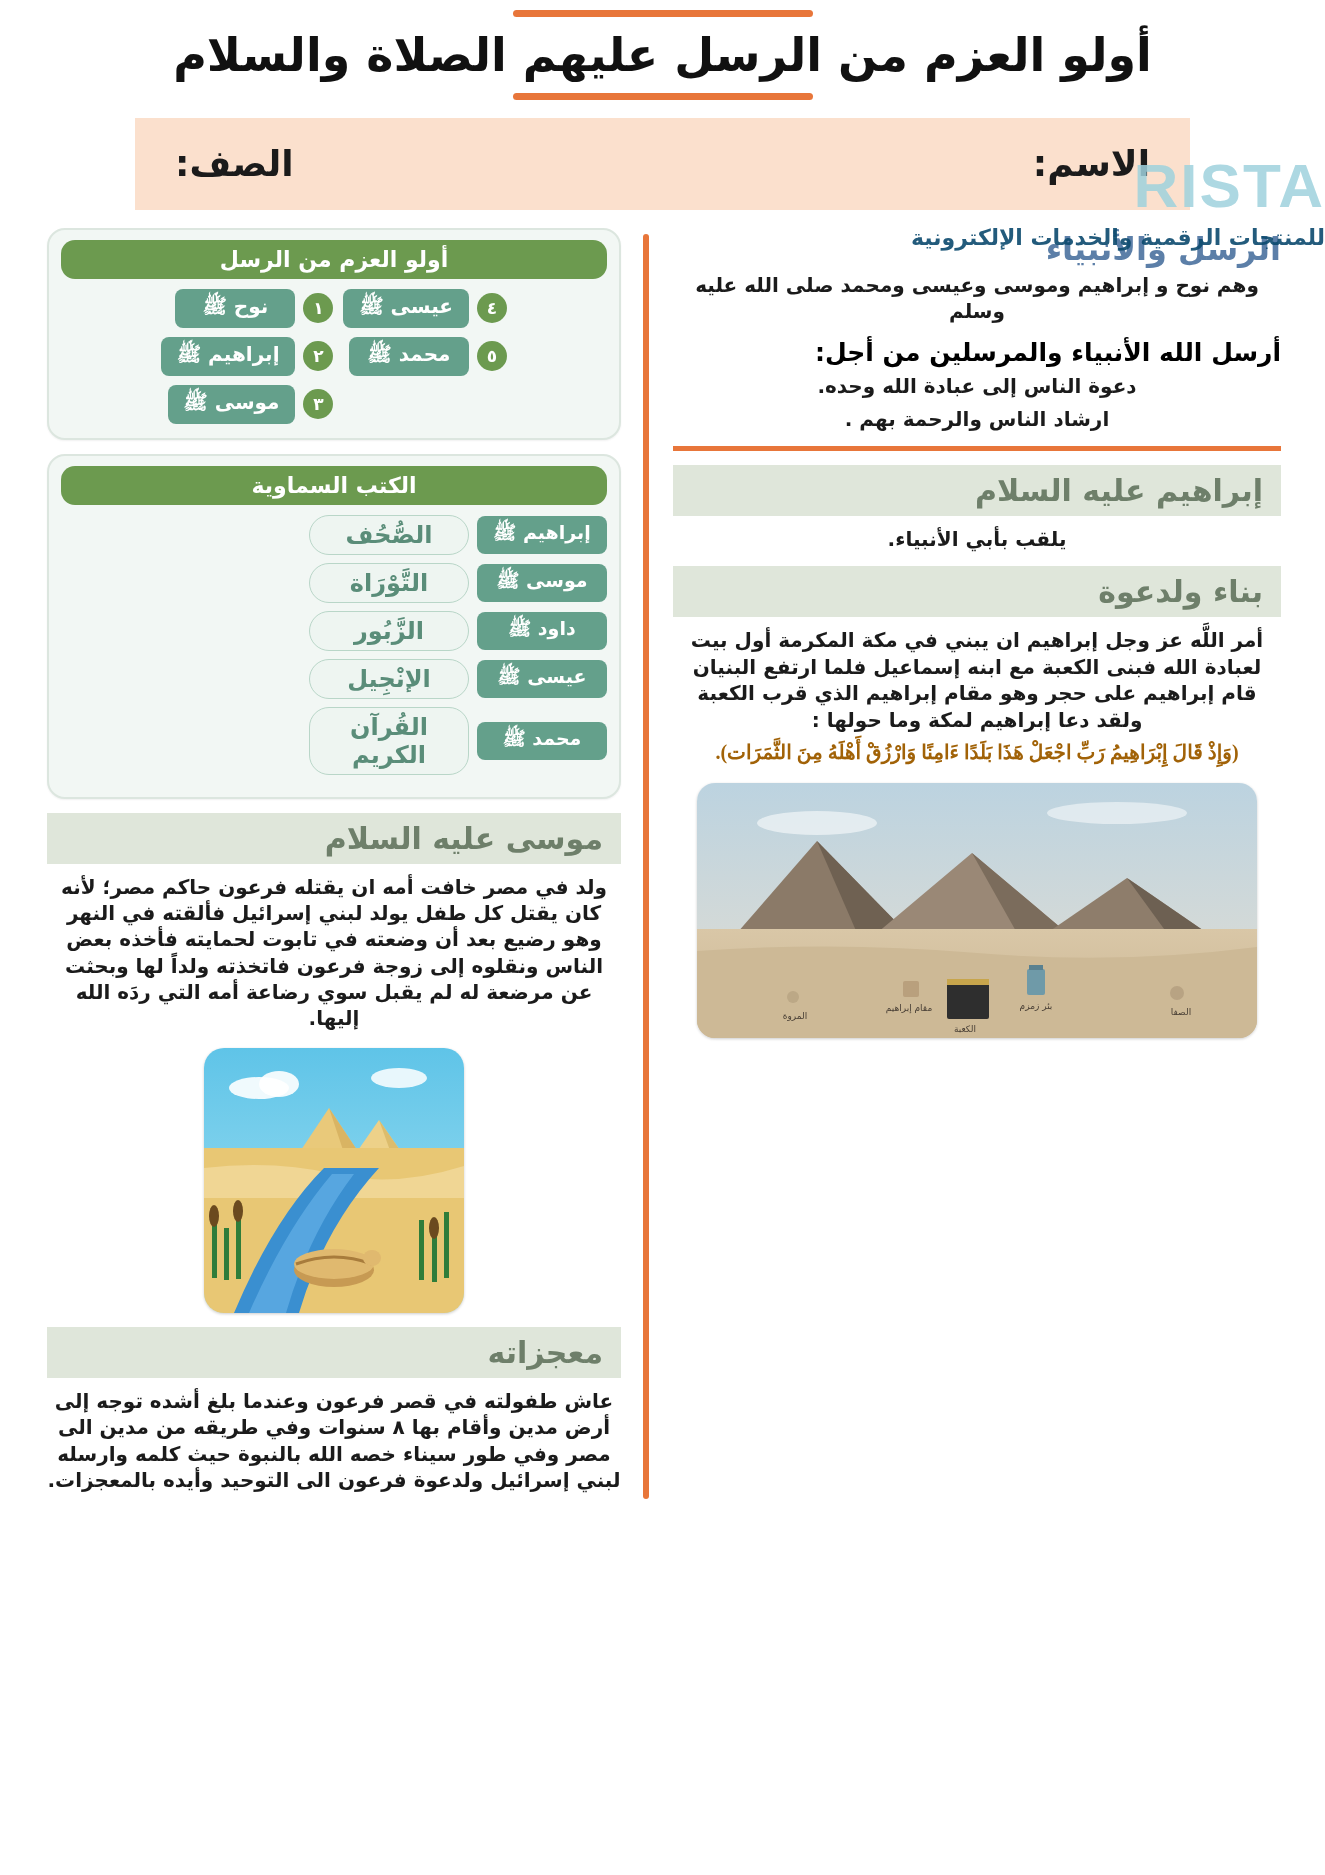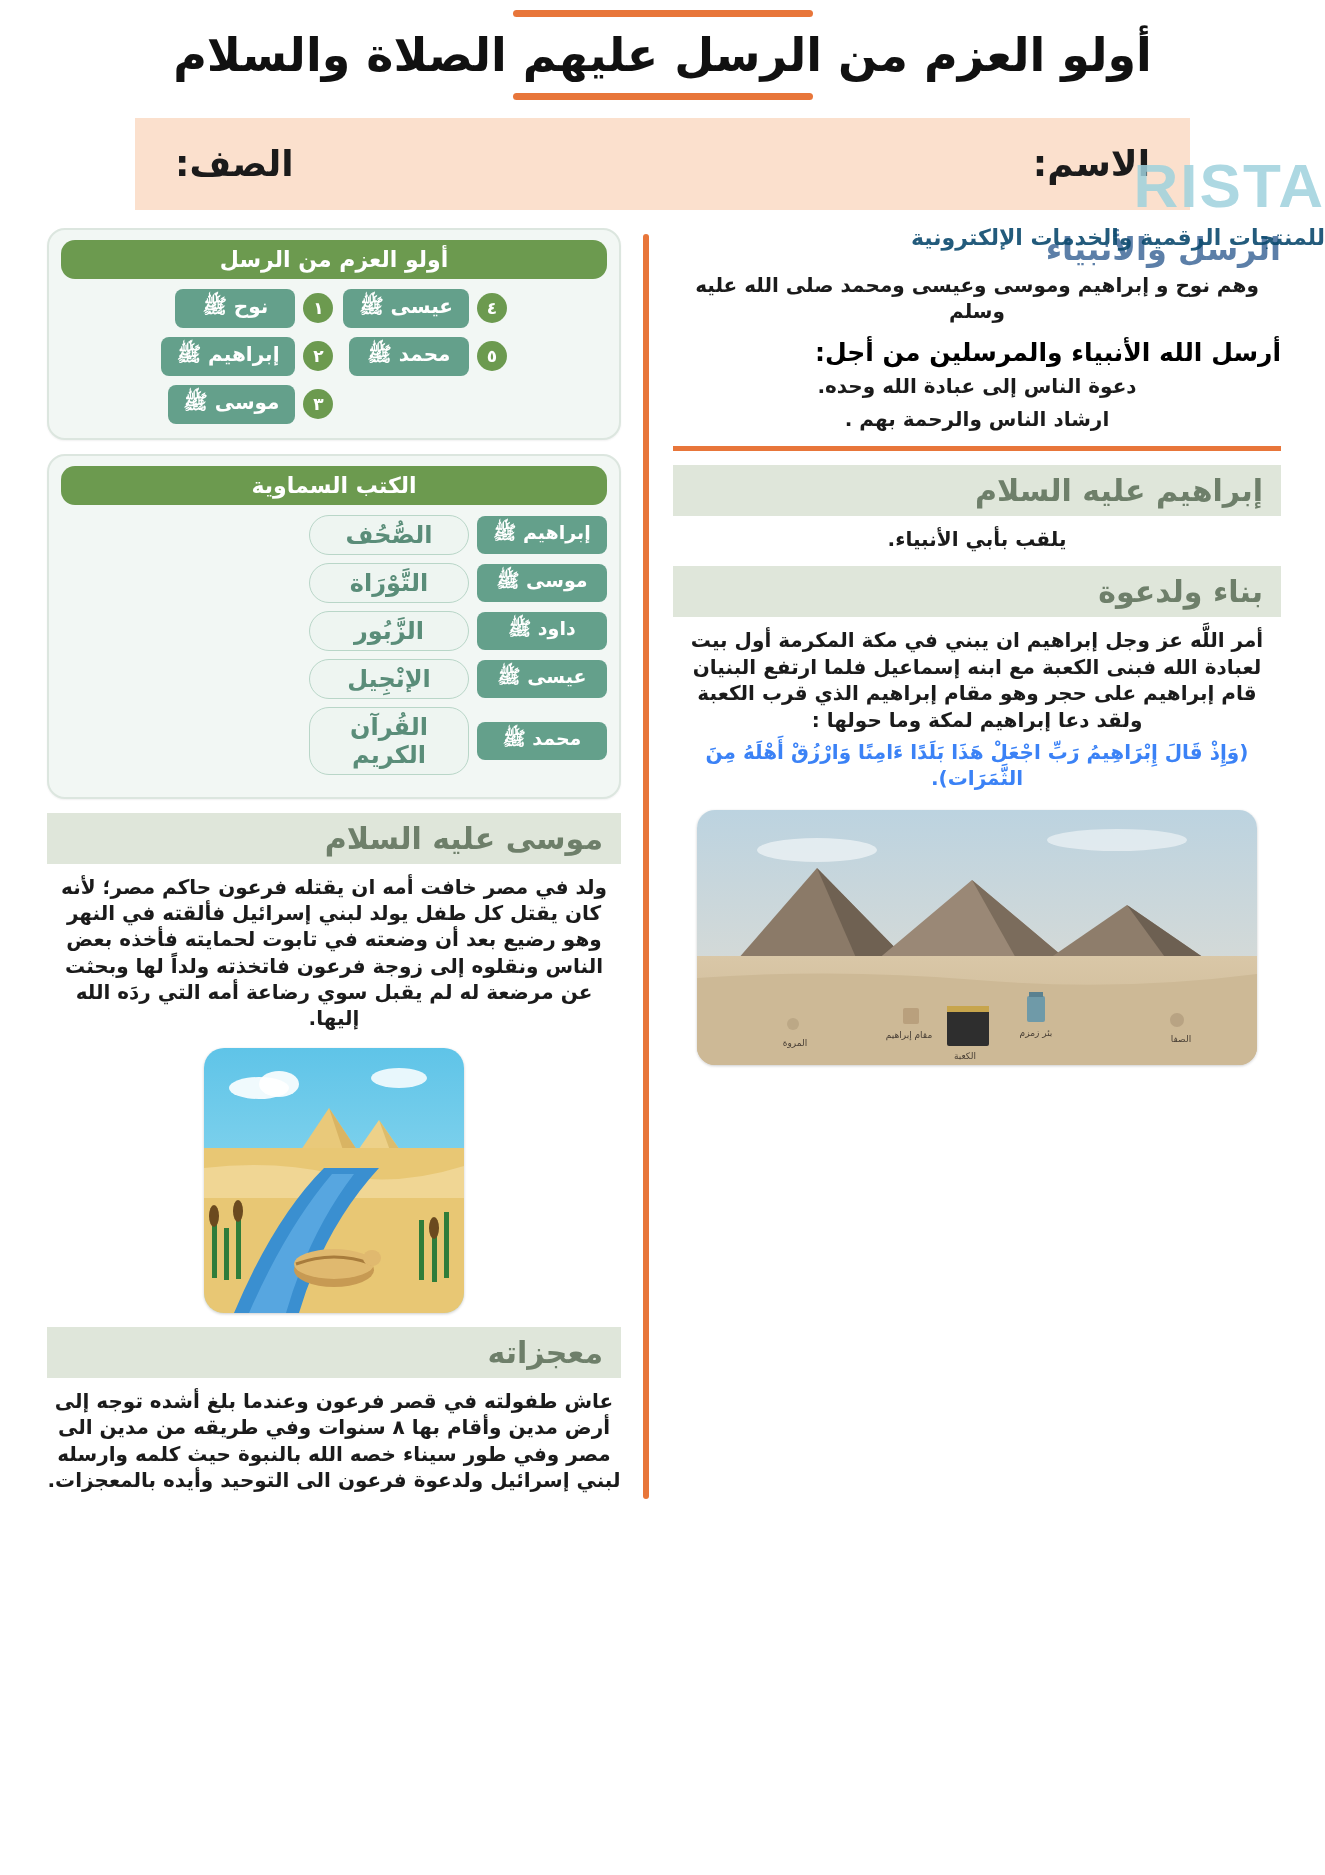--- a/index.html
+++ b/index.html
@@ -95,21 +95,21 @@
   .lead {
     font-size: 32px; font-weight: bold; color:#5c7fa8; margin: 6px 0 4px 0;
   }
   .lead-dark { font-size: 25px; font-weight:bold; color:#000000; margin:14px 0 6px 0; }
   .para {
     font-size: 20px; font-weight: bold; line-height:1.32; margin: 4px 0 6px 0;
     text-align: center;
   }
   .para.just { text-align: center; }
   .quran {
-    color:#3b82f6; font-weight:bold;
+    color:#a16207; font-weight:bold;font-family:Liberation Serif, serif;
   }
 
   
   .card {
     background:#f2f7f4;
     border:2px solid #dce6df;
     border-radius:18px;
     padding:10px 12px 14px 12px;
     margin: 4px 0 14px 0;
     box-shadow: 0 1px 2px rgba(0,0,0,.06);

